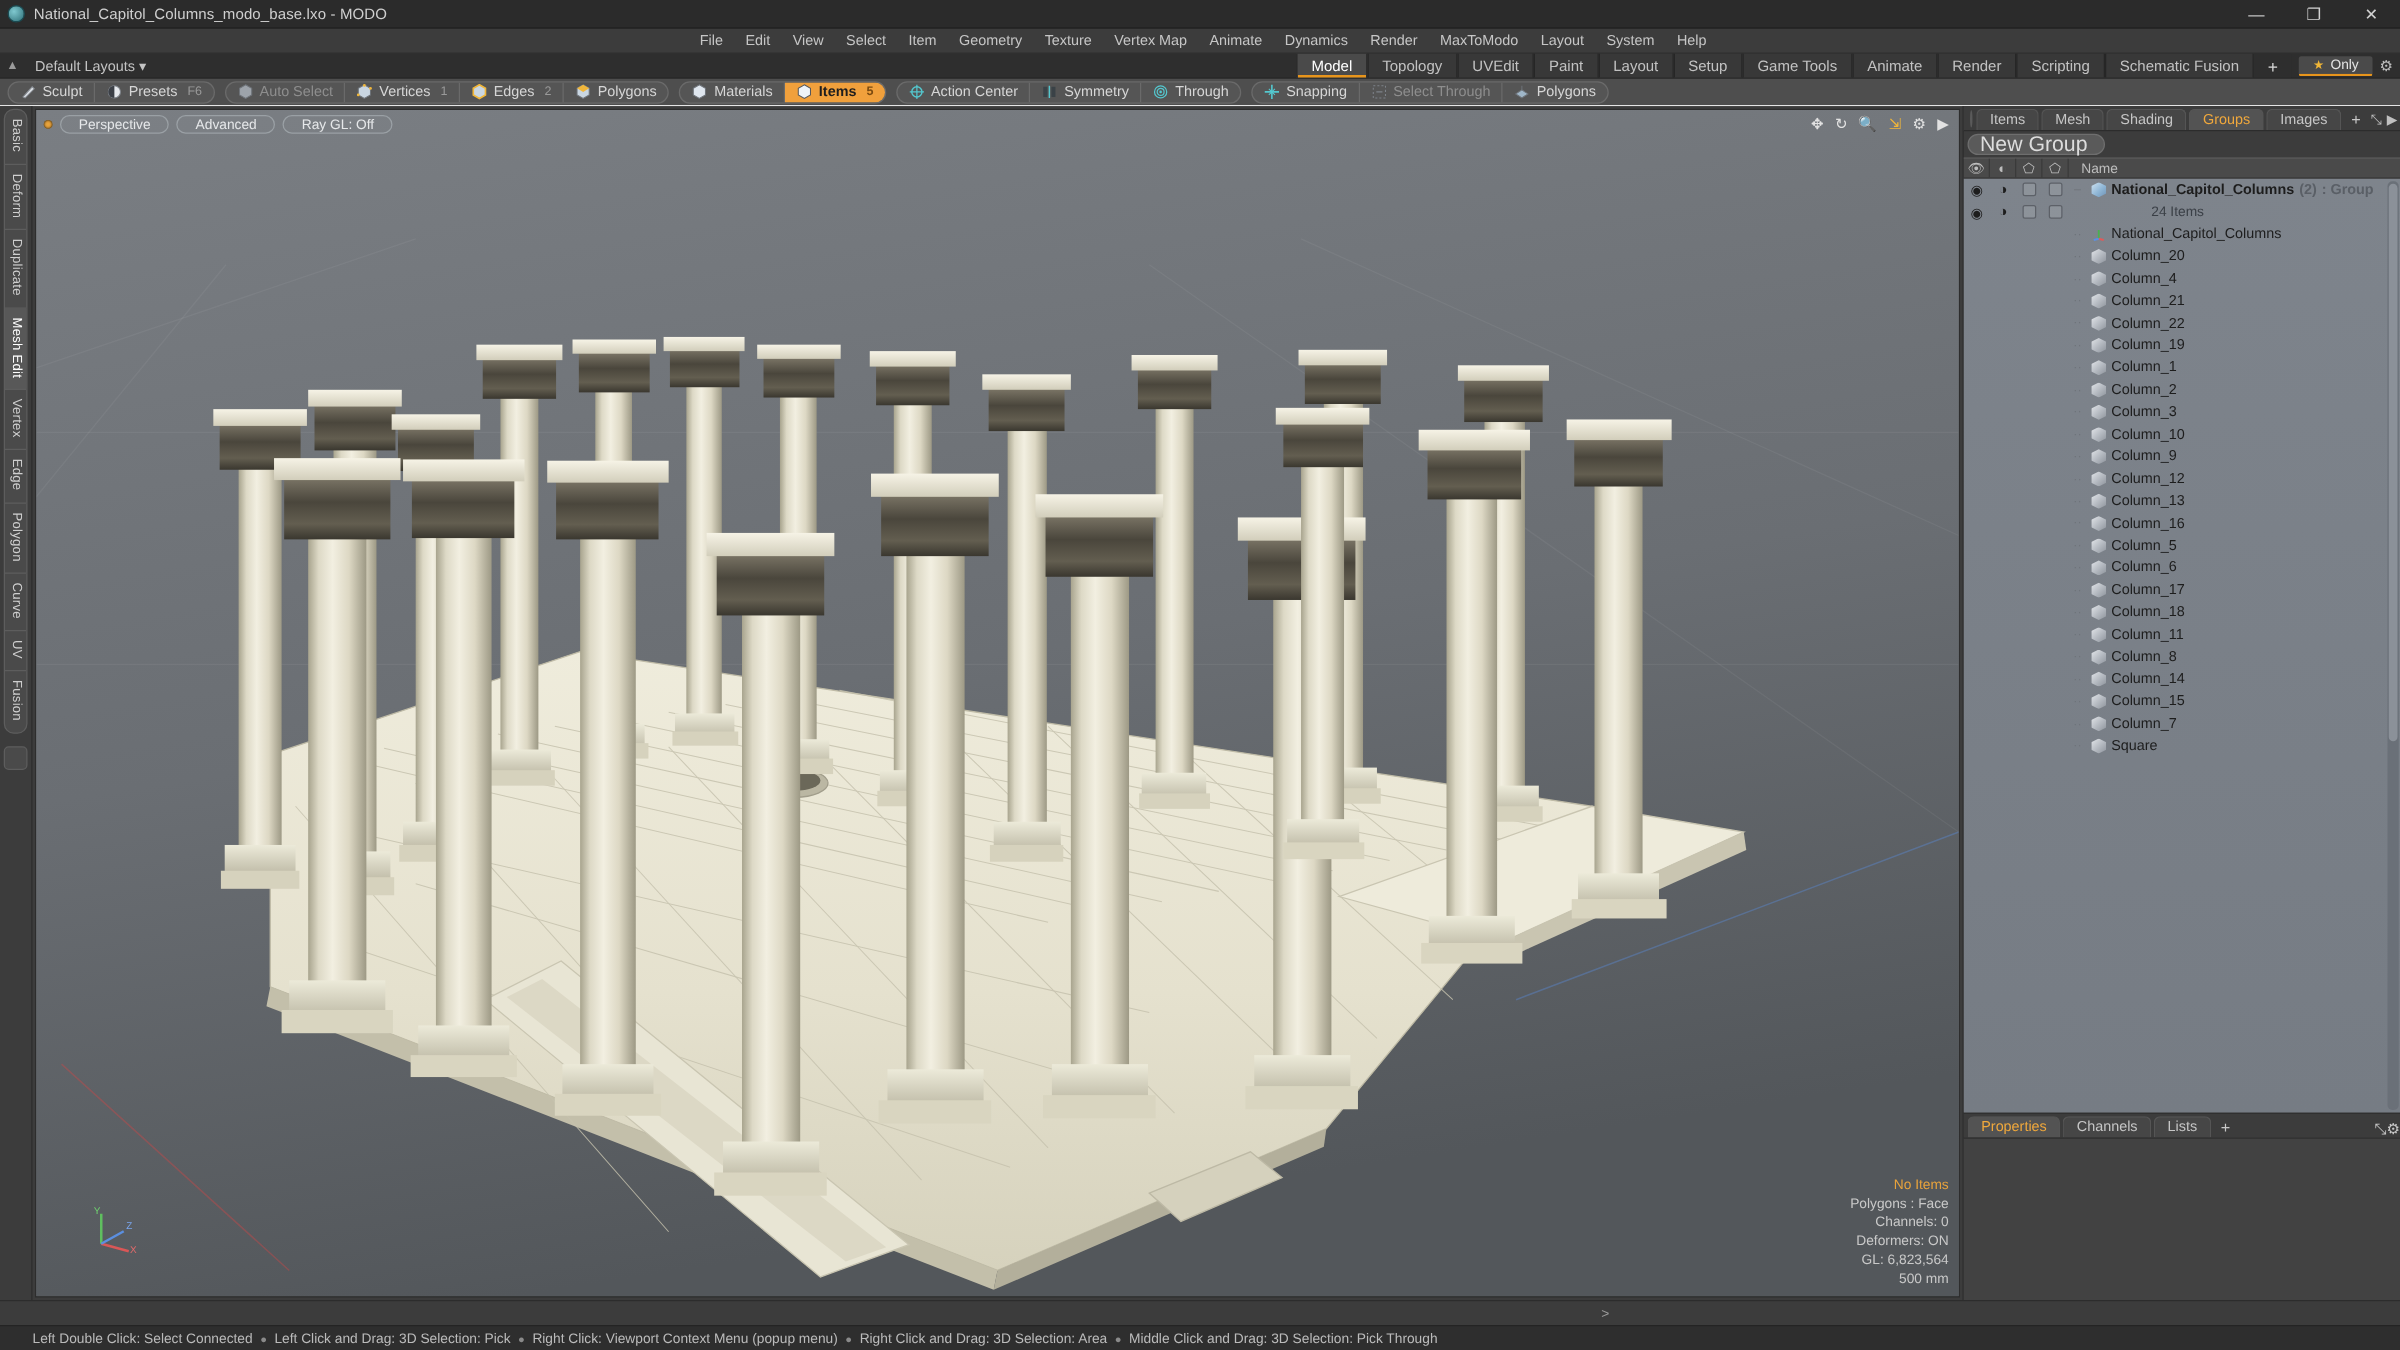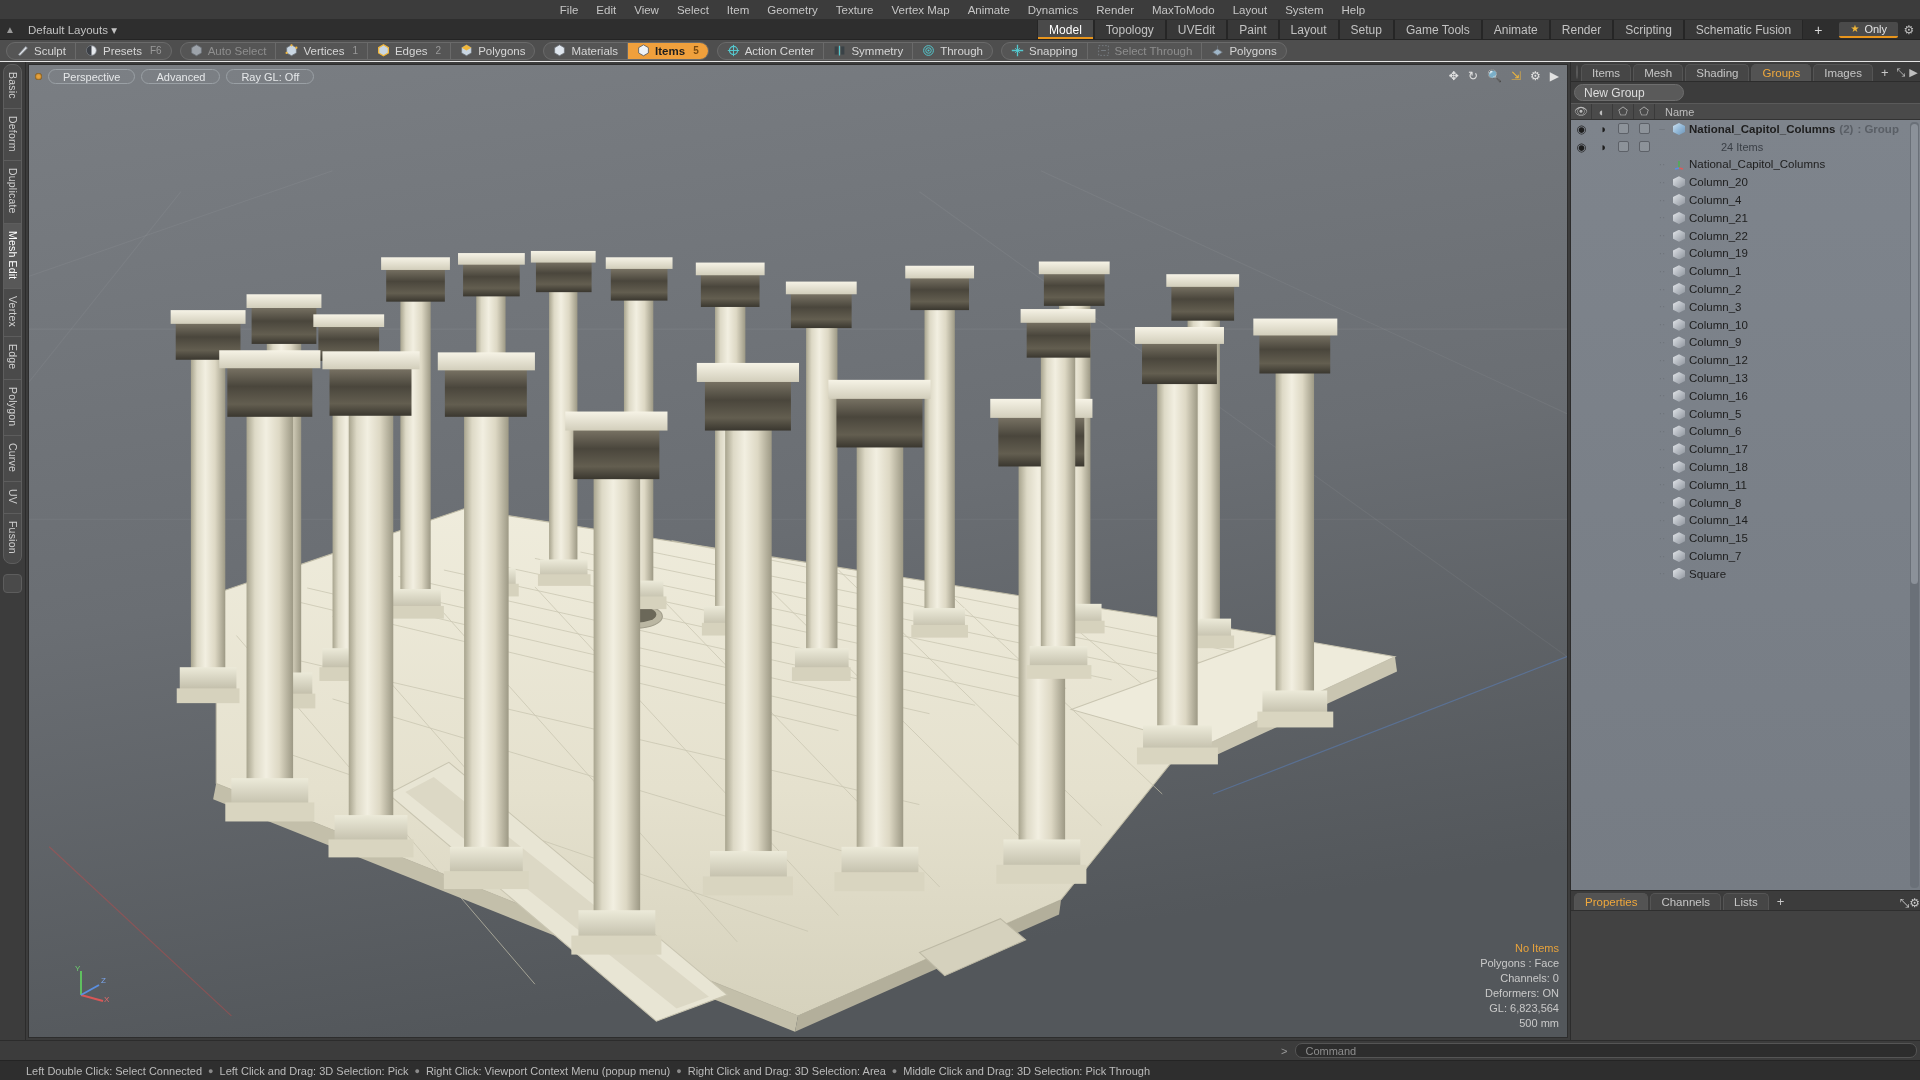--- a/index.html
+++ b/index.html
@@ -159,21 +159,21 @@
     margin-right:2px;
   }
   .rp-tab.active { background:#535353; color:#f0a83c;text-align:right; }
   .rp-tab.plus { background:transparent;border:none;color:#c8c8c8;font-size:13px;padding:0 6px;}
   .rp-tabs .grow { flex:1; }
   .rp-tabs .cornerico { color:#c0c0c0; font-size:11px; padding:0 4px 2px 0;}
 
   .newgroup {
     height:17px; margin:2px 3px; background:#5a5a5a; border:1px solid #6e6e6e;
     border-radius:9px; display:flex; align-items:center; padding:0 9px;
-    font-size:12px;color:#ddd; width:110px; flex:none;
+    font-size:17px;color:#ddd; width:110px; flex:none;
   }
 
   .listhead {
     height:17px; background:#4a4a4a; display:flex; align-items:center;
     border-top:1px solid #5a5a5a; border-bottom:1px solid #333; flex:none;
     font-size:11px; color:#bdbdbd;
   }
   .lh-cell { width:21px; display:flex; align-items:center; justify-content:center; border-right:1px solid #3a3a3a; height:100%;}
   .lh-name { padding-left:10px; }
 
@@ -218,20 +218,29 @@
     height:20px; background:#2e2e2e; display:flex; align-items:center; flex:none;
     font-size:11px; color:#bbbbbb; padding-left:26px; border-top:1px solid #242424;
   }
   .statusbar .sep { color:#8a8a8a; margin:0 6px; font-size:9px;}
 </style>
 </head>
 <body>
 
 <div class="app">
 
+  <div class="titlebar">
+    <div class="logo"></div>
+    <div class="ttl">National_Capitol_Columns_modo_base.lxo - MODO</div>
+    <div class="winbtns">
+      <div class="winbtn">—</div>
+      <div class="winbtn">❐</div>
+      <div class="winbtn close">✕</div>
+    </div>
+  </div>
 
   <div class="menubar" id="menubar">
       <div class="mi">File</div>
       <div class="mi">Edit</div>
       <div class="mi">View</div>
       <div class="mi">Select</div>
       <div class="mi">Item</div>
       <div class="mi">Geometry</div>
       <div class="mi">Texture</div>
       <div class="mi">Vertex Map</div>
@@ -1071,23 +1080,20 @@
           <div class="cornerico">⤡</div>
           <div class="cornerico">⚙</div>
         </div>
       <div class="propsarea"></div>
     </div>
   </div>
 
   <div class="cmdbar">
     <div style="width:1270px"></div>
     <div class="cmdprompt">&gt;</div>
-    <div class="cmdinput">
-      <span>Command</span>
-    </div>
   </div>
 
   <div class="statusbar" id="statusbar">
       <span>Left Double Click: Select Connected</span>
       <span class="sep">●</span>
       <span>Left Click and Drag: 3D Selection: Pick</span>
       <span class="sep">●</span>
       <span>Right Click: Viewport Context Menu (popup menu)</span>
       <span class="sep">●</span>
       <span>Right Click and Drag: 3D Selection: Area</span>

